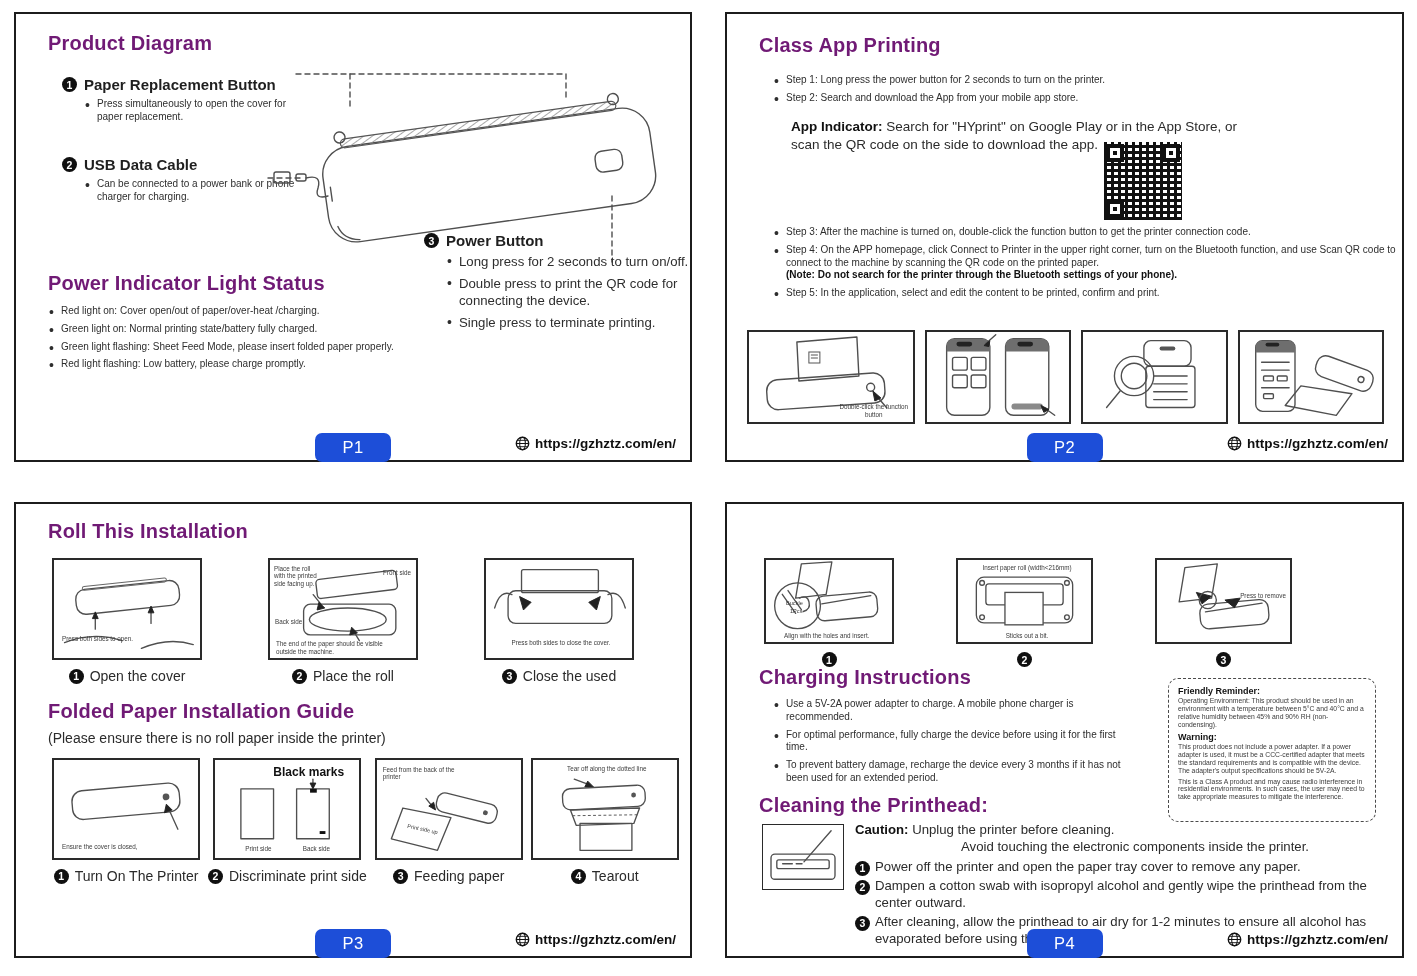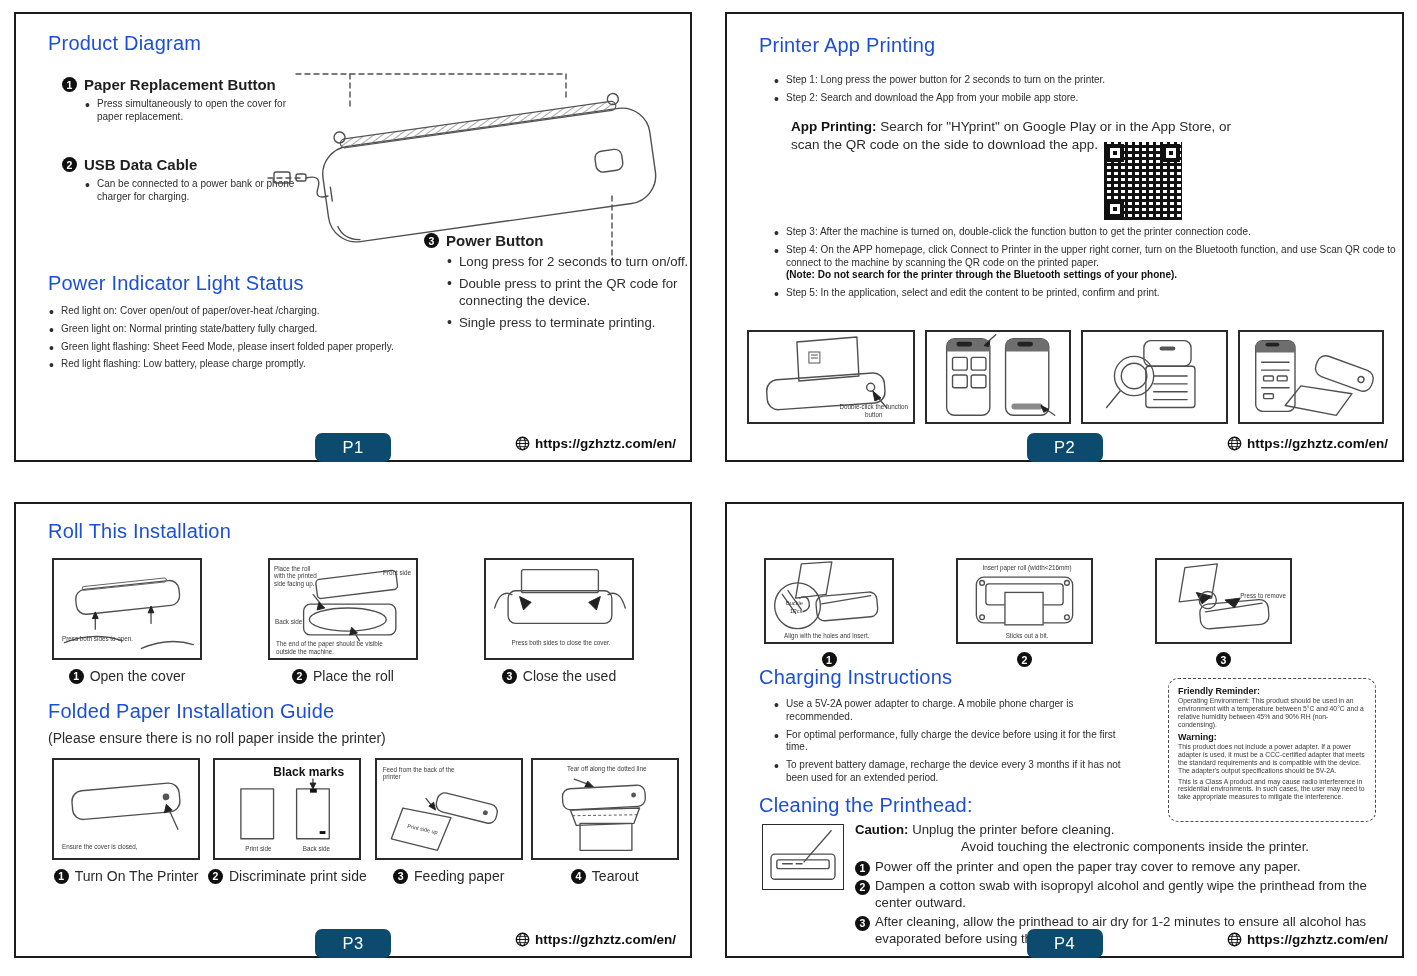--- a/index.html
+++ b/index.html
@@ -2,31 +2,31 @@
 <html><head>
 <meta charset="utf-8">
 <style>
   html,body{margin:0;padding:0;background:#fff;}
   body{width:1417px;height:976px;position:relative;font-family:"Liberation Sans",sans-serif;color:#2b2b2b;}
   .panel{position:absolute;background:#fff;border:2px solid #1c1c1c;box-sizing:border-box;}
   #p1{left:14px;top:12px;width:678px;height:450px;}
   #p2{left:725px;top:12px;width:679px;height:450px;}
   #p3{left:14px;top:502px;width:678px;height:456px;}
   #p4{left:725px;top:502px;width:679px;height:456px;}
-  .h1{font-size:20px;font-weight:normal;color:#1d4ed8;letter-spacing:.2px;}
+  .h1{font-size:20px;font-weight:bold;color:#701a75;letter-spacing:.2px;}
   .abs{position:absolute;}
   .bul{list-style:none;margin:0;padding:0;font-size:10px;line-height:1.28;color:#2e2e2e;}
   .bul li{position:relative;padding-left:13px;margin-bottom:5px;}
   .bul li::before{content:"\2022";position:absolute;left:1px;top:-1px;font-size:14px;}
   .numrow{display:flex;align-items:center;gap:7px;font-weight:bold;font-size:15px;color:#1f1f1f;}
   .ncirc{display:inline-flex;width:15px;height:15px;border-radius:50%;background:#101010;color:#fff;
          font-size:10.5px;font-weight:bold;align-items:center;justify-content:center;flex:0 0 auto;}
   .itm ul{margin:5px 0 0 22px;}
   .badge{position:absolute;left:50%;transform:translateX(-50%);bottom:-2px;width:76px;height:29px;
-         background:#0c4a6e;color:#fff;border-radius:7px;display:flex;align-items:center;justify-content:center;
+         background:#1d4ed8;color:#fff;border-radius:7px;display:flex;align-items:center;justify-content:center;
          font-size:16.5px;letter-spacing:.5px;}
   .urlbox{position:absolute;right:14px;bottom:9px;display:flex;align-items:center;gap:5px;
           font-weight:bold;font-size:13.5px;color:#101010;}
   .figbox{border:2px solid #2a2a2a;box-sizing:border-box;position:relative;background:#fff;}
   .figbox svg{position:absolute;left:0;top:0;width:100%;height:100%;}
   .sk{stroke:#4f4f4f;fill:none;stroke-width:1.4;stroke-linejoin:round;stroke-linecap:round;}
   .skb{stroke:#222;fill:#222;stroke-width:1;}
   .t6{position:absolute;font-size:6.3px;line-height:1.18;color:#3a3a3a;}
   .t6b{position:absolute;font-size:12px;line-height:1.15;color:#111;font-weight:bold;}
   .cap{display:flex;align-items:center;gap:6px;font-size:14px;color:#2a2a2a;margin-top:8px;justify-content:center;}
@@ -123,29 +123,29 @@
       <ellipse cx="8" cy="8" rx="3" ry="6.6" fill="none" stroke="#111" stroke-width="1.1"></ellipse>
       <line x1="1.4" y1="8" x2="14.6" y2="8" stroke="#111" stroke-width="1.1"></line>
       <line x1="2.4" y1="4.6" x2="13.6" y2="4.6" stroke="#111" stroke-width="1"></line>
       <line x1="2.4" y1="11.4" x2="13.6" y2="11.4" stroke="#111" stroke-width="1"></line>
     </svg>
     <span>https://gzhztz.com/en/</span>
   </div>
 </div>
 
 <div class="panel" id="p2">
-  <div class="h1 abs" style="left:32px;top:20px;">Printer App Printing</div>
+  <div class="h1 abs" style="left:32px;top:20px;">Class App Printing</div>
 
   <ul class="bul abs" style="left:46px;top:60px;width:615px;">
     <li>Step 1: Long press the power button for 2 seconds to turn on the printer.</li>
     <li>Step 2: Search and download the App from your mobile app store.</li>
   </ul>
 
   <div class="abs" style="left:64px;top:104px;width:450px;font-size:13.5px;line-height:1.3;">
-    <span style="font-weight:bold;color:#111;">App Printing:</span>
+    <span style="font-weight:bold;color:#111;">App Indicator:</span>
     <span>Search for "HYprint" on Google Play or in the App Store, or scan the QR code on the side to download the app.</span>
   </div>
 
   <div class="qr abs" style="left:377px;top:128px;width:78px;height:78px;">
     <span class="f" style="left:2px;top:2px;"></span>
     <span class="f" style="right:2px;top:2px;"></span>
     <span class="f" style="left:2px;bottom:2px;"></span>
   </div>
 
   <ul class="bul abs" style="left:46px;top:212px;width:625px;">

